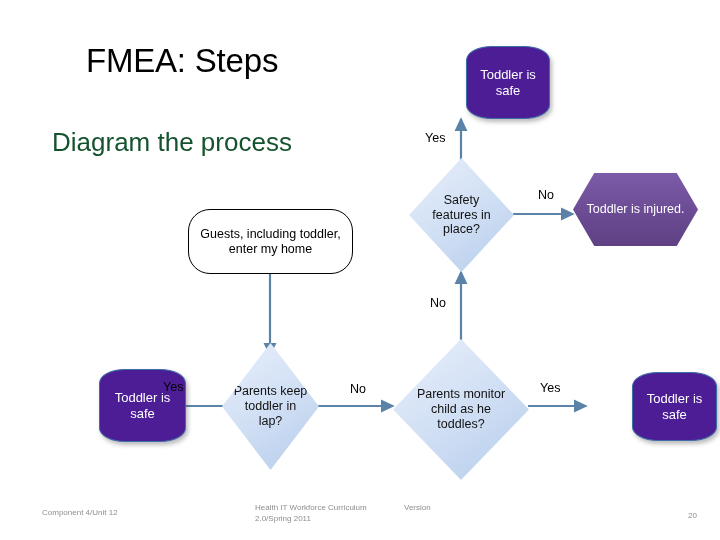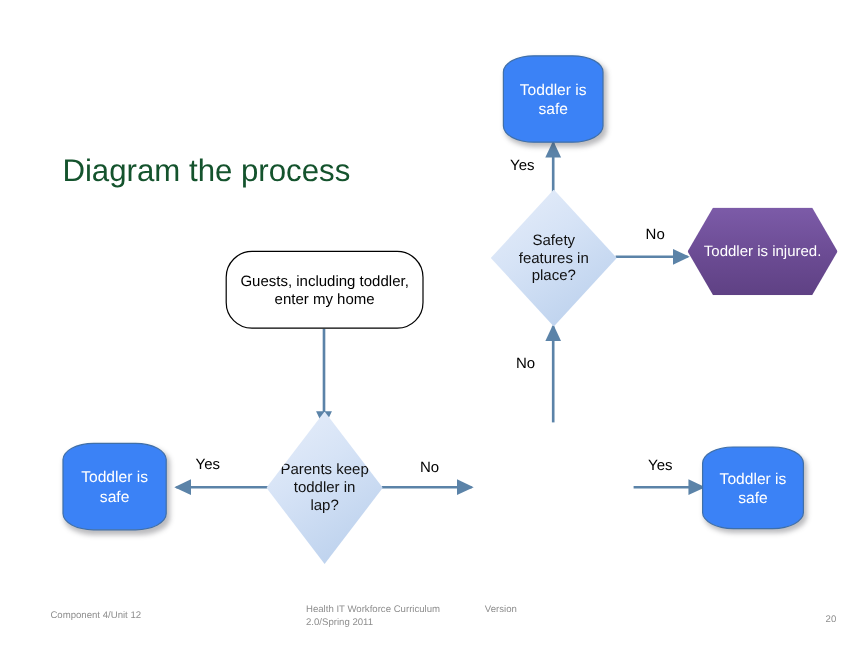--- a/index.html
+++ b/index.html
@@ -58,24 +58,25 @@
     align-items: center;
     justify-content: center;
     text-align: center;
     line-height: 1.18;
   }
 
   
   .flag {
     color: #ffffff;
     font-size: 13px;
-    background: #3b82f6;
+    background: #4c1d95;
     border-radius: 26px / 14px;
     box-shadow: 2px 3px 4px rgba(60,60,70,0.35);
     border: 1px solid #3f6fa8;
+    margin-left: 47px;
   }
   .flag .txt { padding: 0 6px; }
 
   
   .hexagon {
     color: #ffffff;
     font-size: 12.5px;
     background: linear-gradient(180deg, #7c5ba8 0%, #6b4b93 55%, #5f4184 100%);
     clip-path: polygon(17% 0%, 83% 0%, 100% 50%, 83% 100%, 17% 100%, 0% 50%);
     filter: drop-shadow(2px 3px 3px rgba(60,60,70,0.4));
@@ -116,20 +117,21 @@
   #footer-left  { left: 42px;  top: 508px; }
   #footer-center{ left: 255px; top: 503px; width: 140px; text-align: left; }
   #footer-version { left: 404px; top: 503px; }
   #footer-page  { left: 688px; top: 511px; }
 </style>
 </head>
 <body>
 
 <div id="slide">
 
+  <div class="slide-title">FMEA: Steps</div>
   <div class="slide-subtitle">Diagram the process</div>
 
   <svg id="connectors" viewBox="0 0 720 540" xmlns="http://www.w3.org/2000/svg">
     <defs>
       <marker id="ah" markerWidth="7" markerHeight="7" refX="5.6" refY="3" orient="auto">
         <path d="M0,0 L6.4,3 L0,6 z" fill="#5b83a8"></path>
       </marker>
     </defs>
     <g stroke="#5b83a8" stroke-width="2.2" fill="none" marker-end="url(#ah)">
 
@@ -166,20 +168,23 @@
   </div>
 
   <div class="node flag" style="left:52px; top:369px; width:87px; height:73px;">
     <span class="txt">Toddler is safe</span>
   </div>
 
   <div class="node diamond" style="left:222px; top:343px; width:97px; height:127px;">
     <span class="txt">Parents keep toddler in lap?</span>
   </div>
 
+  <div class="node diamond" style="left:393px; top:339px; width:136px; height:141px;">
+    <span class="txt">Parents monitor child as he toddles?</span>
+  </div>
 
   <div class="node flag" style="left:585px; top:372px; width:85px; height:69px;">
     <span class="txt">Toddler is safe</span>
   </div>
 
   <div class="edge-label" style="left:425px; top:131px;">Yes</div>
   <div class="edge-label" style="left:538px; top:188px;">No</div>
   <div class="edge-label" style="left:430px; top:296px;">No</div>
   <div class="edge-label" style="left:163px; top:380px;">Yes</div>
   <div class="edge-label" style="left:350px; top:382px;">No</div>

